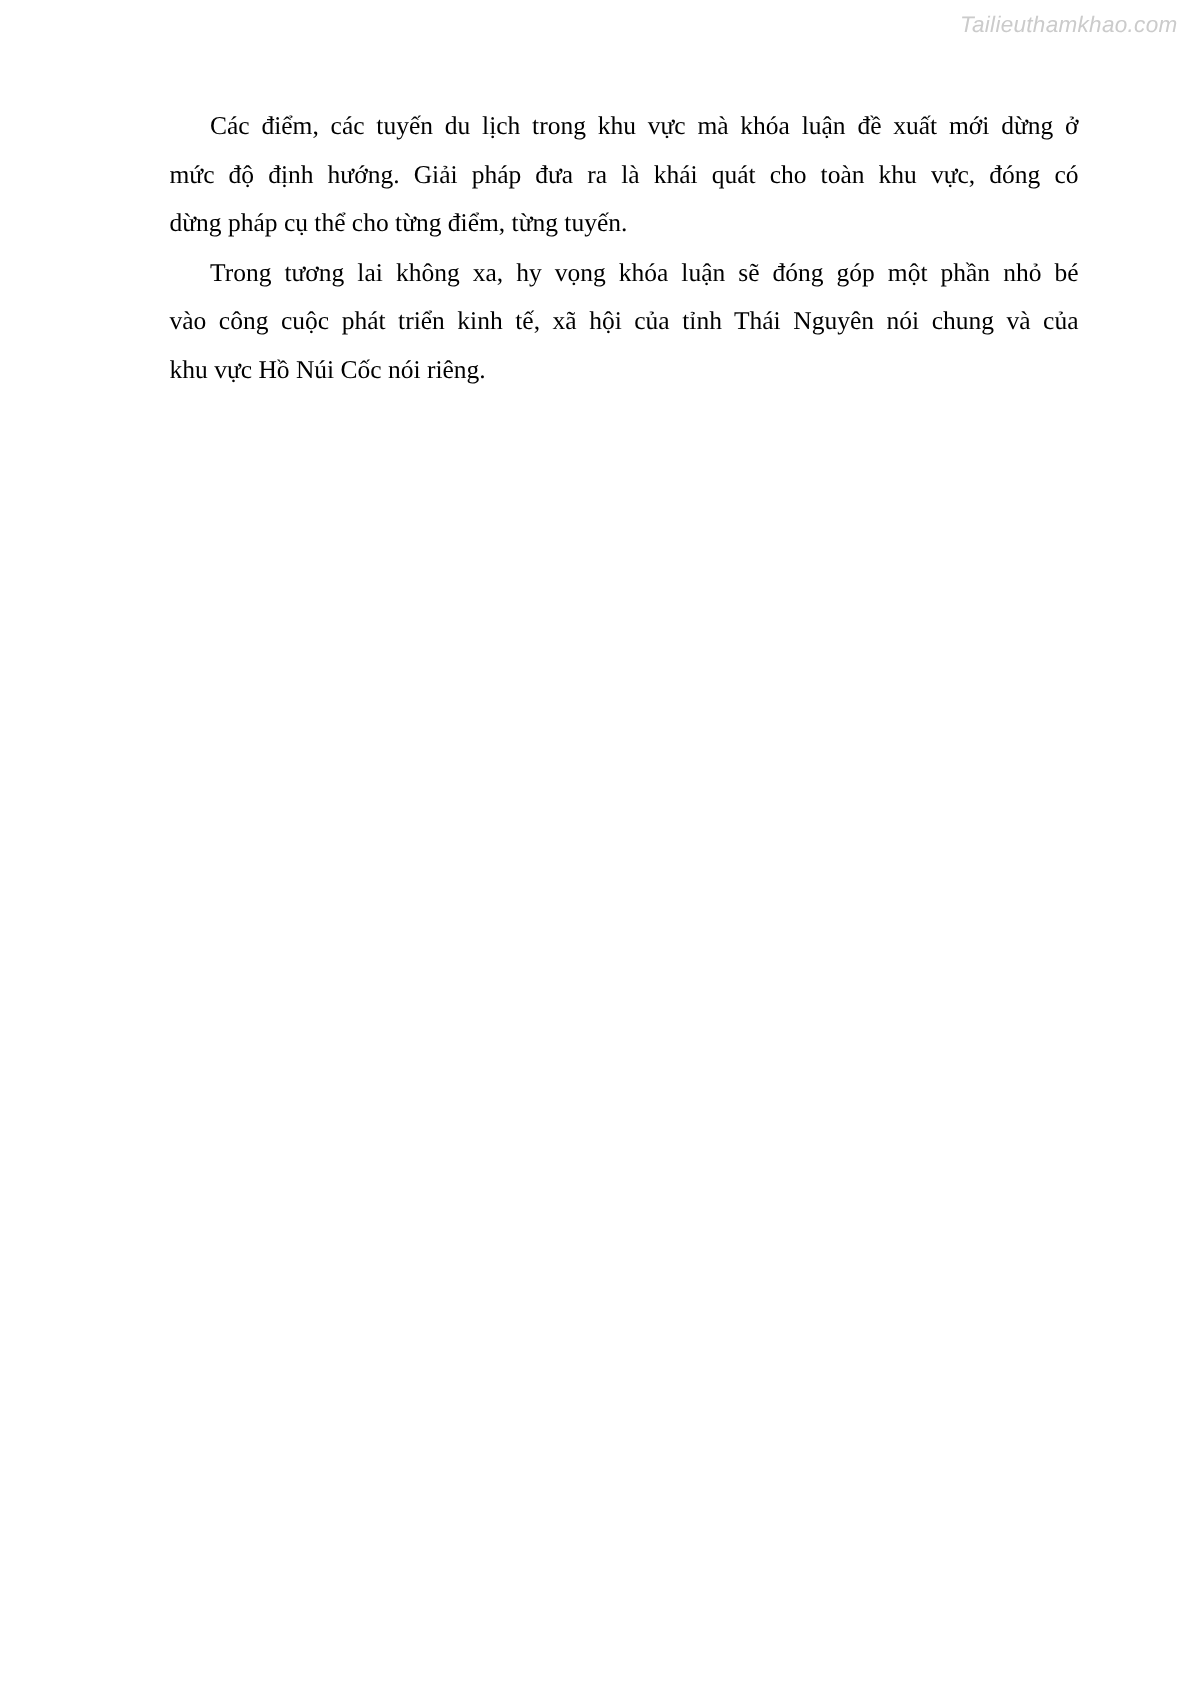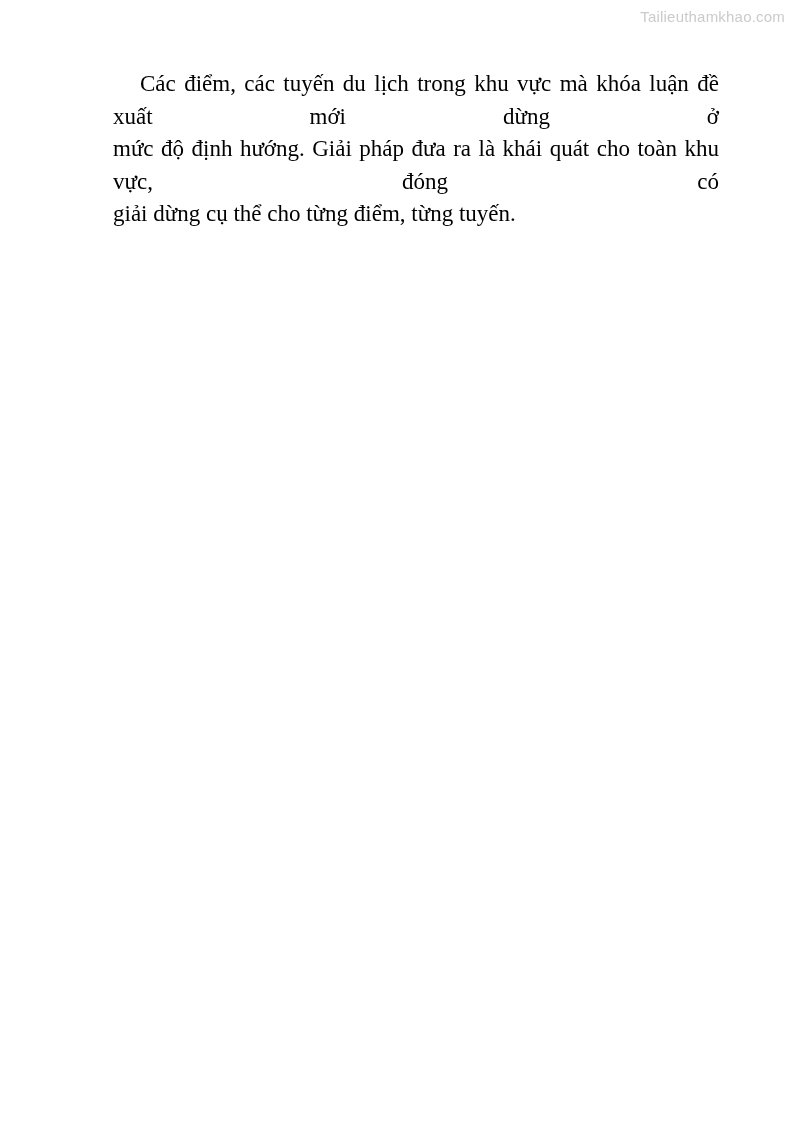--- a/index.html
+++ b/index.html
@@ -19,32 +19,33 @@
   .watermark {
     position: absolute;
     top: 8px;
     right: 9px;
     font-family: "Liberation Sans", "DejaVu Sans", sans-serif;
     font-size: 15px;
     letter-spacing: 0.2px;
     color: #cbcbcb;
     text-shadow: 1px 1px 0 #ffffff;
     user-select: none;
+    font-style: italic;
   }
   .content {
     position: absolute;
     top: 68px;
     left: 113px;
     width: 606px;
   }
   .para {
     margin: 0;
   }
   .line {
-    font-size: 23px;
+    font-size: 17px;
     line-height: 32.5px;
     text-align: justify;
     text-align-last: left;
     white-space: normal;
   }
   .line.fill {
     text-align-last: justify;
   }
   .line.indent {
     text-indent: 27px;
@@ -55,19 +56,24 @@
 
 <div class="page">
 
   <div class="watermark">Tailieuthamkhao.com</div>
 
   <div class="content">
 
     <div class="para">
       <div class="line indent fill">Các điểm, các tuyến du lịch trong khu vực mà khóa luận đề xuất mới dừng ở</div>
       <div class="line fill">mức độ định hướng. Giải pháp đưa ra là khái quát cho toàn khu vực, đóng có</div>
-      <div class="line">giải dừng cụ thể cho từng điểm, từng tuyến.</div>
+      <div class="line">dừng pháp cụ thể cho từng điểm, từng tuyến.</div>
     </div>
 
+    <div class="para">
+      <div class="line indent fill">Trong tương lai không xa, hy vọng khóa luận sẽ đóng góp một phần nhỏ bé</div>
+      <div class="line fill">vào công cuộc phát triển kinh tế, xã hội của tỉnh Thái Nguyên nói chung và của</div>
+      <div class="line">khu vực Hồ Núi Cốc nói riêng.</div>
+    </div>
 
   </div>
 
 </div>
 
 </body></html>

